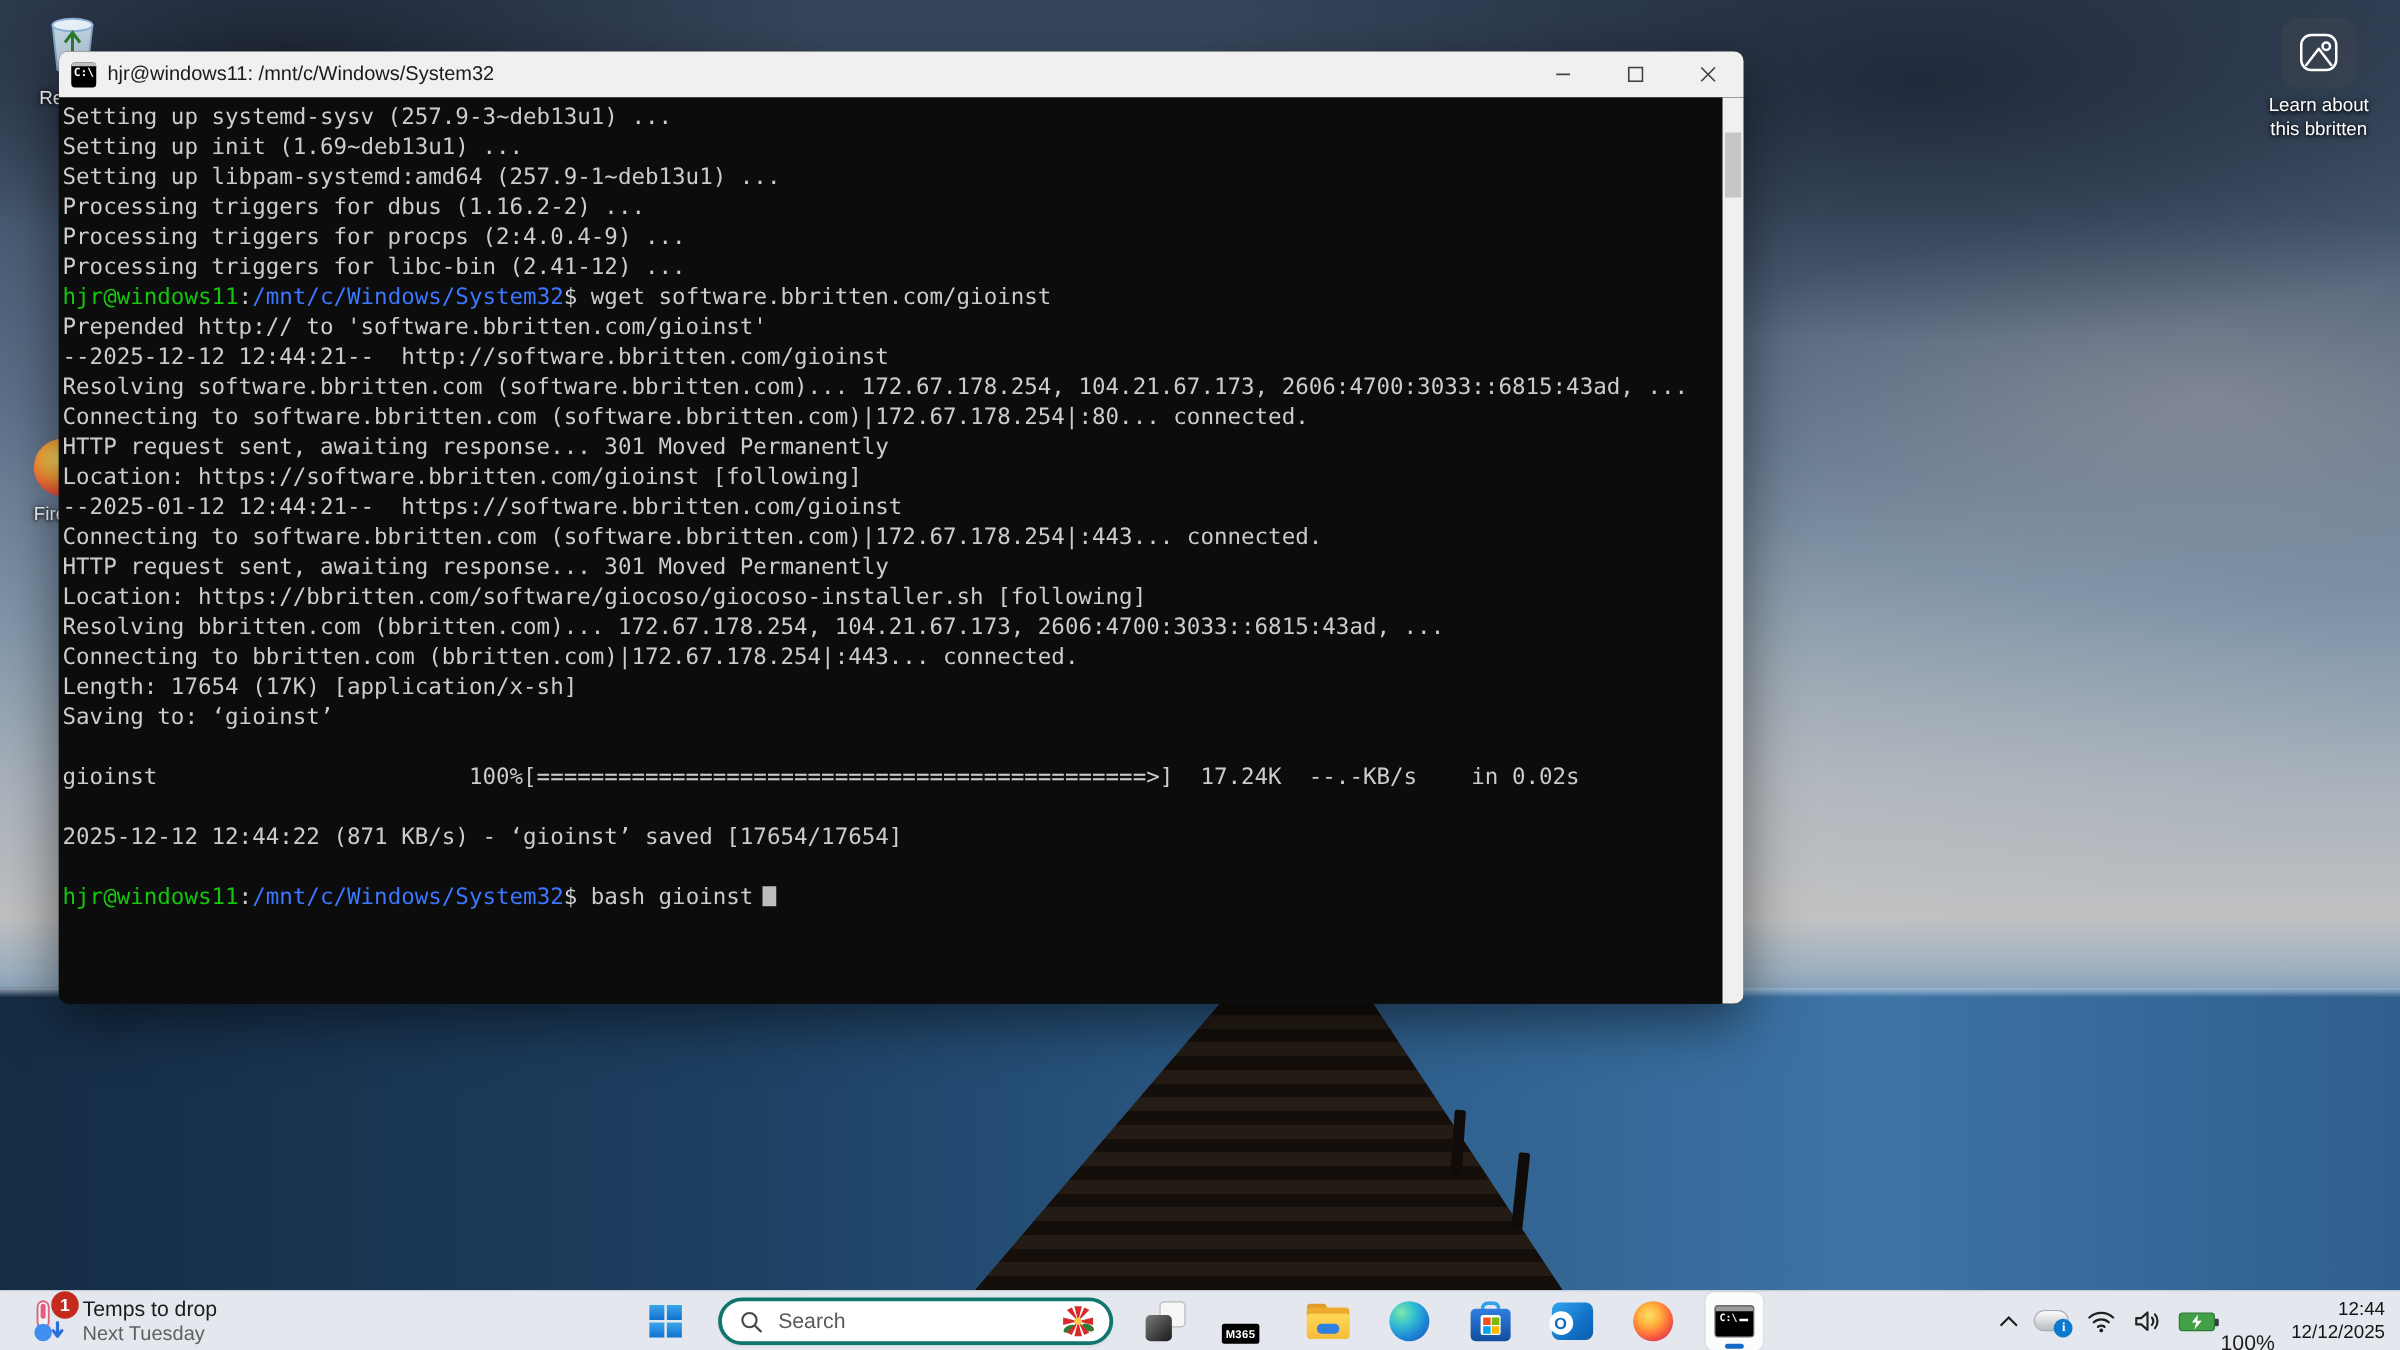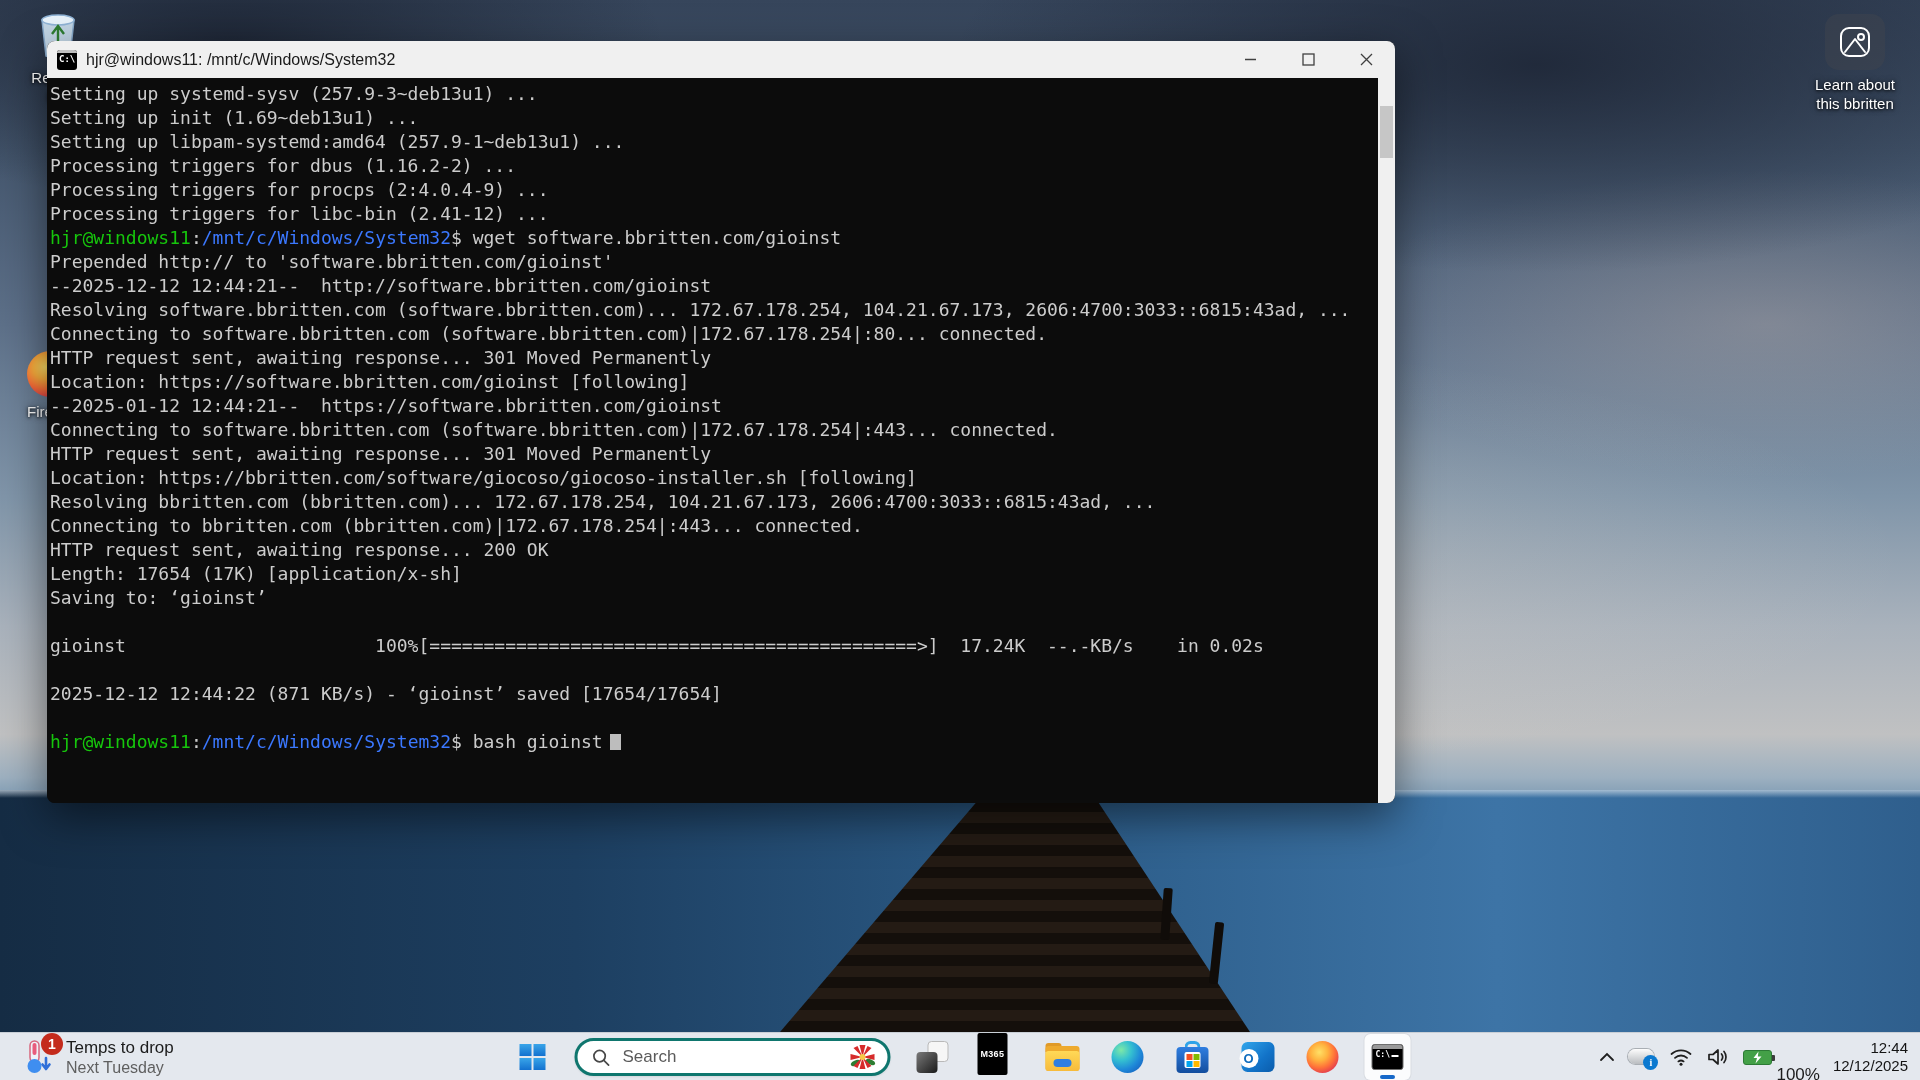--- a/index.html
+++ b/index.html
@@ -92,21 +92,21 @@
 
   
   .taskview { position:relative; width:32px; height:32px; }
   .taskview .back { position:absolute; right:0; top:0; width:21px; height:21px; border-radius:4px; background:#f6f6f6; border:1px solid #b9b9b9; }
   .taskview .front{ position:absolute; left:0; bottom:0; width:21px; height:21px; border-radius:4px; background:linear-gradient(135deg,#7a7a7a,#191919); }
   .copilot { position:relative; width:32px; height:32px; }
   .copilot .ring { width:30px; height:30px; border-radius:50%;
     background:conic-gradient(from 210deg,#2a7de1,#7b5bd6,#d357b4,#e8657a,#f2a852,#35b5c1,#2a7de1); position:relative; }
   .copilot .ring::after { content:""; position:absolute; left:8px; top:8px; width:14px; height:14px; border-radius:50%; background:#e4e8ee; }
   .copilot .m365 { position:absolute; left:-4px; bottom:-2px; background:#000; color:#fff; font-size:9px; font-weight:bold;
-    padding:16px 3px; border-radius:2px; letter-spacing:.3px; }
+    padding:3px 3px; border-radius:2px; letter-spacing:.3px; }
   .folder { position:relative; width:34px; height:28px; }
   .folder .tab  { position:absolute; left:0; top:0; width:16px; height:9px; border-radius:3px 3px 0 0; background:#e09a28; }
   .folder .back { position:absolute; left:0; top:3px; width:34px; height:25px; border-radius:3px; background:#eeaa2e; }
   .folder .front{ position:absolute; left:0; top:8px; width:34px; height:20px; border-radius:3px; background:linear-gradient(180deg,#ffd957,#f7bb3b); }
   .folder .clip { position:absolute; left:8px; top:16px; width:18px; height:8px; border-radius:4px; background:#2f7ee0; }
   .edge { width:32px; height:32px; border-radius:50%;
     background:radial-gradient(circle at 30% 28%,#7de8a8 0%,#35c1d0 32%,#1e88d8 62%,#1450b4 100%); }
   .store { position:relative; width:32px; height:32px; }
   .store .handle { position:absolute; left:8px; top:0; width:16px; height:10px; border:3px solid #2fa3e8; border-bottom:0; border-radius:6px 6px 0 0; }
   .store .bag { position:absolute; left:0; top:6px; width:32px; height:26px; border-radius:4px; background:linear-gradient(180deg,#2f7ee0,#134d9e); }
@@ -219,21 +219,20 @@
         <div class="tline"><span class="seg-t">Resolving software.bbritten.com (software.bbritten.com)... 172.67.178.254, 104.21.67.173, 2606:4700:3033::6815:43ad, ...</span></div>
         <div class="tline"><span class="seg-t">Connecting to software.bbritten.com (software.bbritten.com)|172.67.178.254|:80... connected.</span></div>
         <div class="tline"><span class="seg-t">HTTP request sent, awaiting response... 301 Moved Permanently</span></div>
         <div class="tline"><span class="seg-t">Location: https://software.bbritten.com/gioinst [following]</span></div>
         <div class="tline"><span class="seg-t">--2025-01-12 12:44:21--  https://software.bbritten.com/gioinst</span></div>
         <div class="tline"><span class="seg-t">Connecting to software.bbritten.com (software.bbritten.com)|172.67.178.254|:443... connected.</span></div>
         <div class="tline"><span class="seg-t">HTTP request sent, awaiting response... 301 Moved Permanently</span></div>
         <div class="tline"><span class="seg-t">Location: https://bbritten.com/software/giocoso/giocoso-installer.sh [following]</span></div>
         <div class="tline"><span class="seg-t">Resolving bbritten.com (bbritten.com)... 172.67.178.254, 104.21.67.173, 2606:4700:3033::6815:43ad, ...</span></div>
         <div class="tline"><span class="seg-t">Connecting to bbritten.com (bbritten.com)|172.67.178.254|:443... connected.</span></div>
-        <div class="tline"><span class="seg-t">HTTP request sent, awaiting response... 200 OK</span></div>
         <div class="tline"><span class="seg-t">Length: 17654 (17K) [application/x-sh]</span></div>
         <div class="tline"><span class="seg-t">Saving to: ‘gioinst’</span></div>
         <div class="tline"><span class="seg-t"></span></div>
         <div class="tline"><span class="seg-t">gioinst                       100%[=============================================&gt;]  17.24K  --.-KB/s    in 0.02s</span></div>
         <div class="tline"><span class="seg-t"></span></div>
         <div class="tline"><span class="seg-t">2025-12-12 12:44:22 (871 KB/s) - ‘gioinst’ saved [17654/17654]</span></div>
         <div class="tline"><span class="seg-t"></span></div>
         <div class="tline"><span class="seg-u">hjr@windows11</span><span class="seg-t">:</span><span class="seg-p">/mnt/c/Windows/System32</span><span class="seg-t">$ bash gioinst</span><span class="cursor"></span></div>
       </div>
     <div class="term-scroll">

